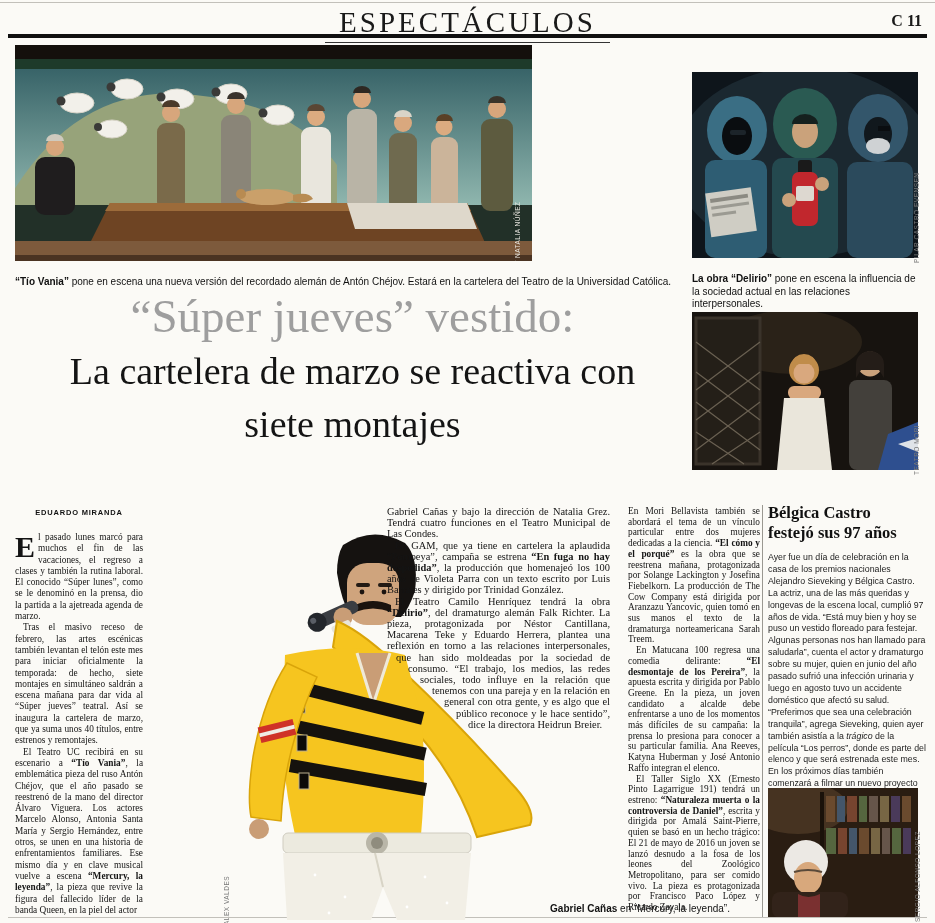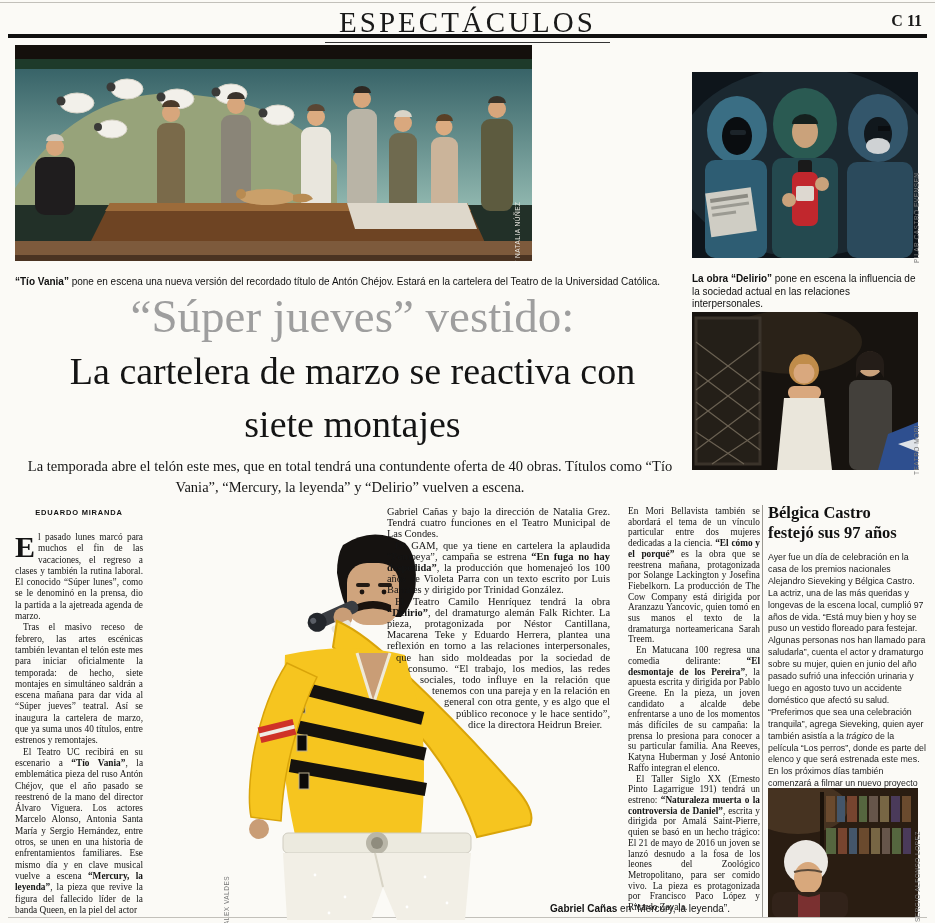--- a/index.html
+++ b/index.html
@@ -133,21 +133,21 @@
       <path d="M95,158 L452,158 L456,166 L90,166 Z" fill="#9c6b3a"></path>
       <path d="M332,158 L452,158 L462,184 L340,184 Z" fill="#ded8cb"></path>
       <ellipse cx="252" cy="152" rx="28" ry="8" fill="#caa06a"></ellipse>
       <path d="M278,150 q16,-4 20,4 q-10,6 -20,2 z" fill="#b88b52"></path>
       <circle cx="226" cy="149" r="5" fill="#b88b52"></circle>
       <rect x="0" y="196" width="517" height="20" fill="#7d5a3c"></rect>
       <rect x="0" y="210" width="517" height="6" fill="#4a3322"></rect>
     </svg>
     <div class="vcred vcred-light" style="left:506px;top:258px;">COMPARTES / NATALIA NÚÑEZ</div>
   </div>
-  <p class="caption cap-vania"><b>“Tío Vania”</b><span> pone en escena una nueva versión del recordado título de Antón Chéjov. Estará en la cartelera del Teatro de la Universidad Católica.</span></p>
+  <p class="caption cap-vania"><b>“Tío Vania”</b><span> pone en escena una nueva versión del recordado alemán de Antón Chéjov. Estará en la cartelera del Teatro de la Universidad Católica.</span></p>
 
   <div class="photo ph-delirio">
     <svg width="226" height="186" viewBox="0 0 226 186">
       <rect width="226" height="186" fill="#0e151b"></rect>
       <ellipse cx="113" cy="90" rx="130" ry="95" fill="#1b2830"></ellipse>
 
       <ellipse cx="45" cy="58" rx="30" ry="34" fill="#3a6e84"></ellipse>
       <ellipse cx="45" cy="64" rx="15" ry="19" fill="#0a0d10"></ellipse>
       <rect x="38" y="58" width="16" height="5" rx="2" fill="#1c242a"></rect>
       <rect x="13" y="88" width="62" height="98" rx="10" fill="#2e5d73"></rect>
@@ -176,21 +176,20 @@
     </svg>
   </div>
   <div class="vcred" style="left:920px;top:256px;">PILAR CASTRO EVENSEN</div>
   <p class="caption cap-delirio"><b>La obra “Delirio”</b><span> pone en escena la influencia de la sociedad actual en las relaciones interpersonales.</span></p>
 
   <div class="headline">
     <div class="kicker">“Súper jueves” vestido:</div>
     <div class="hmain">La cartelera de marzo se reactiva con</div>
     <div class="hmain">siete montajes</div>
   </div>
-  <div class="deck">La temporada abre el telón este mes, que en total tendrá una contundente oferta de 40 obras. Títulos como “Tío Vania”, “Mercury, la leyenda” y “Delirio” vuelven a escena.</div>
 
   <div class="photo ph-mori">
     <svg width="226" height="158" viewBox="0 0 226 158">
       <rect width="226" height="158" fill="#17130f"></rect>
       <ellipse cx="100" cy="30" rx="70" ry="32" fill="#2a2218"></ellipse>
       <rect x="4" y="6" width="64" height="146" fill="#241f18" stroke="#3a332a" stroke-width="3"></rect>
       <g stroke="#6a6152" stroke-width="1.2">
         <path d="M4,30 L68,78 M4,60 L68,108 M4,90 L68,138 M4,120 L52,152"></path>
         <path d="M68,30 L4,78 M68,60 L4,108 M68,90 L4,138 M68,120 L20,152"></path>
       </g>

